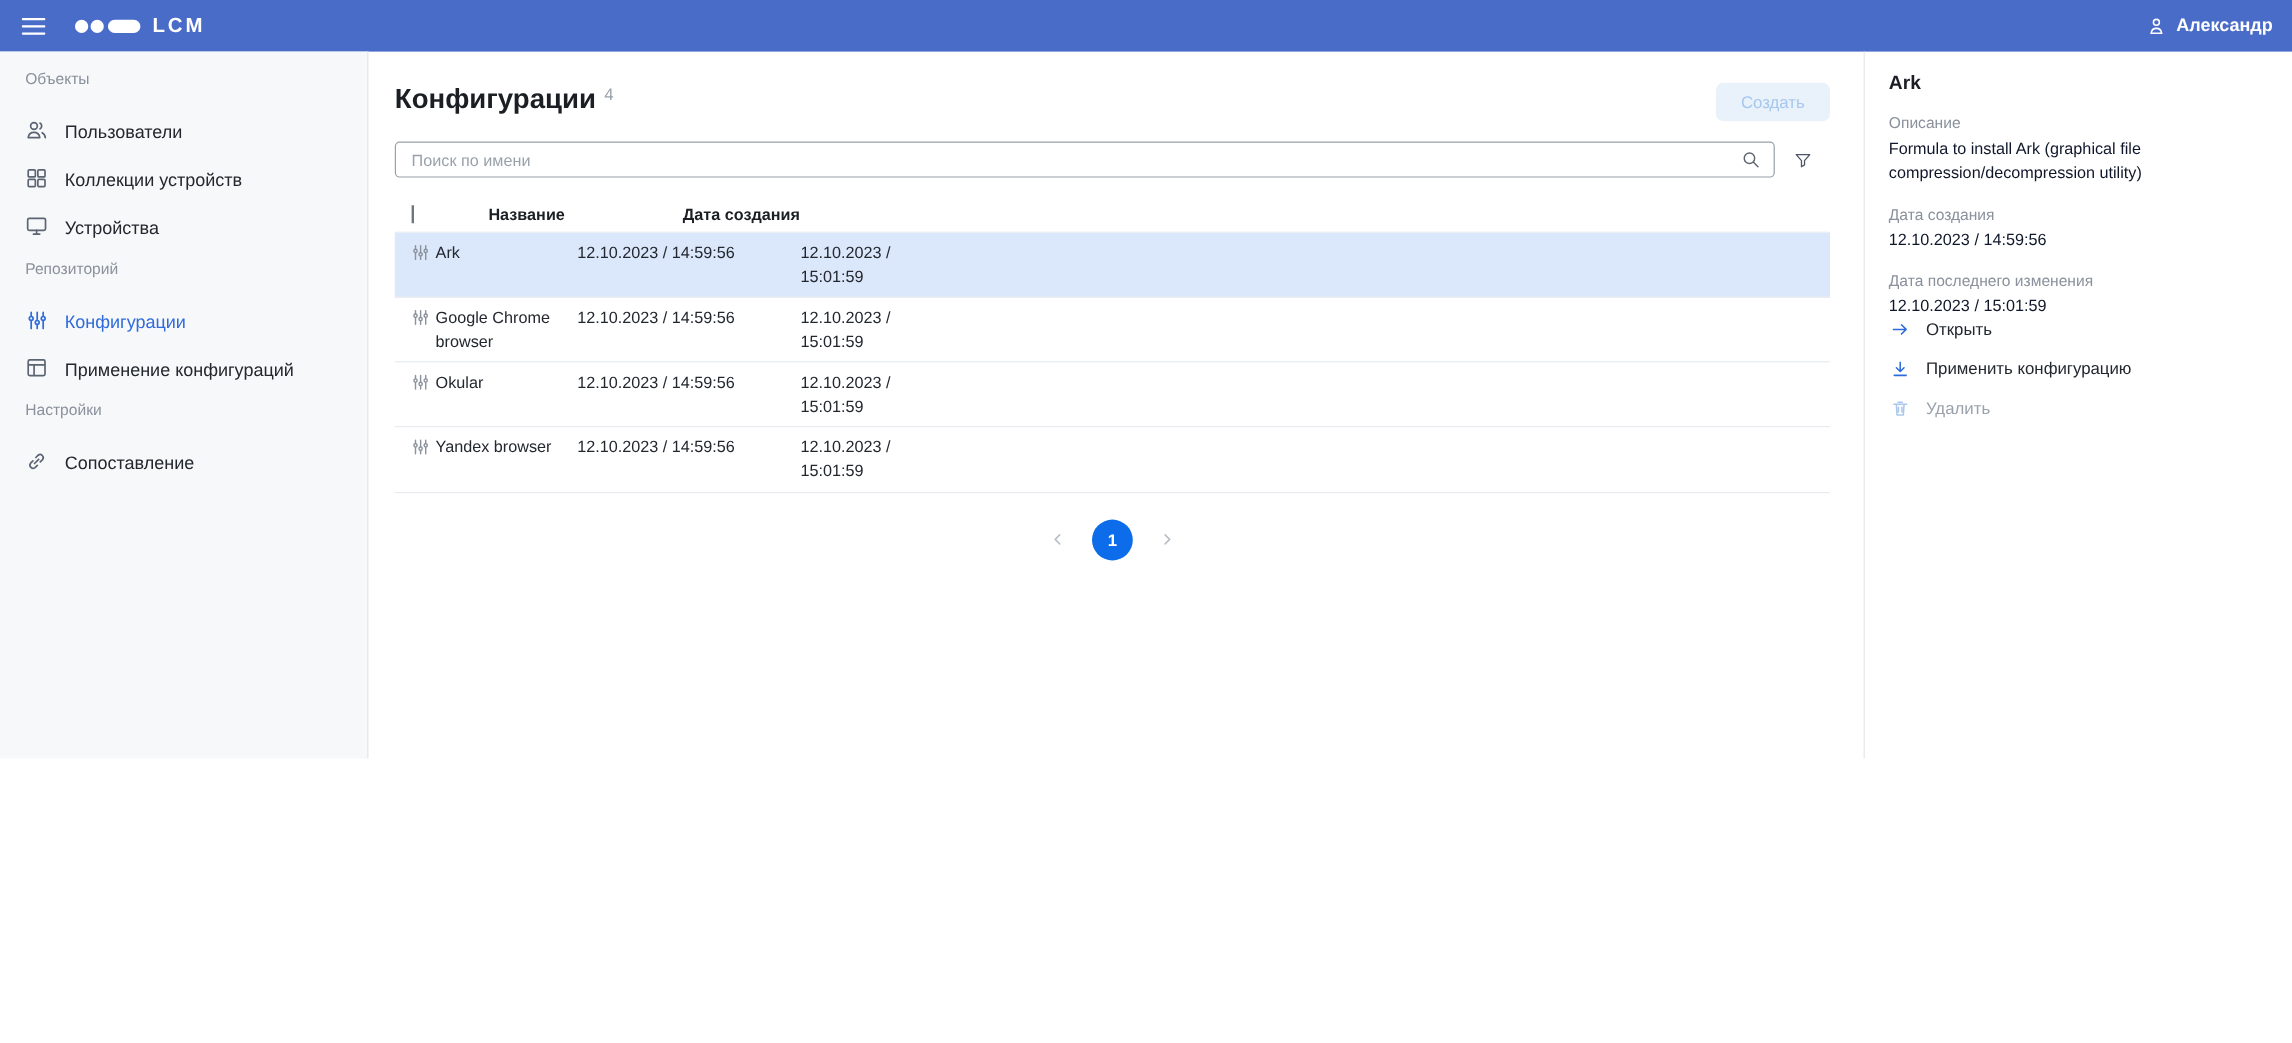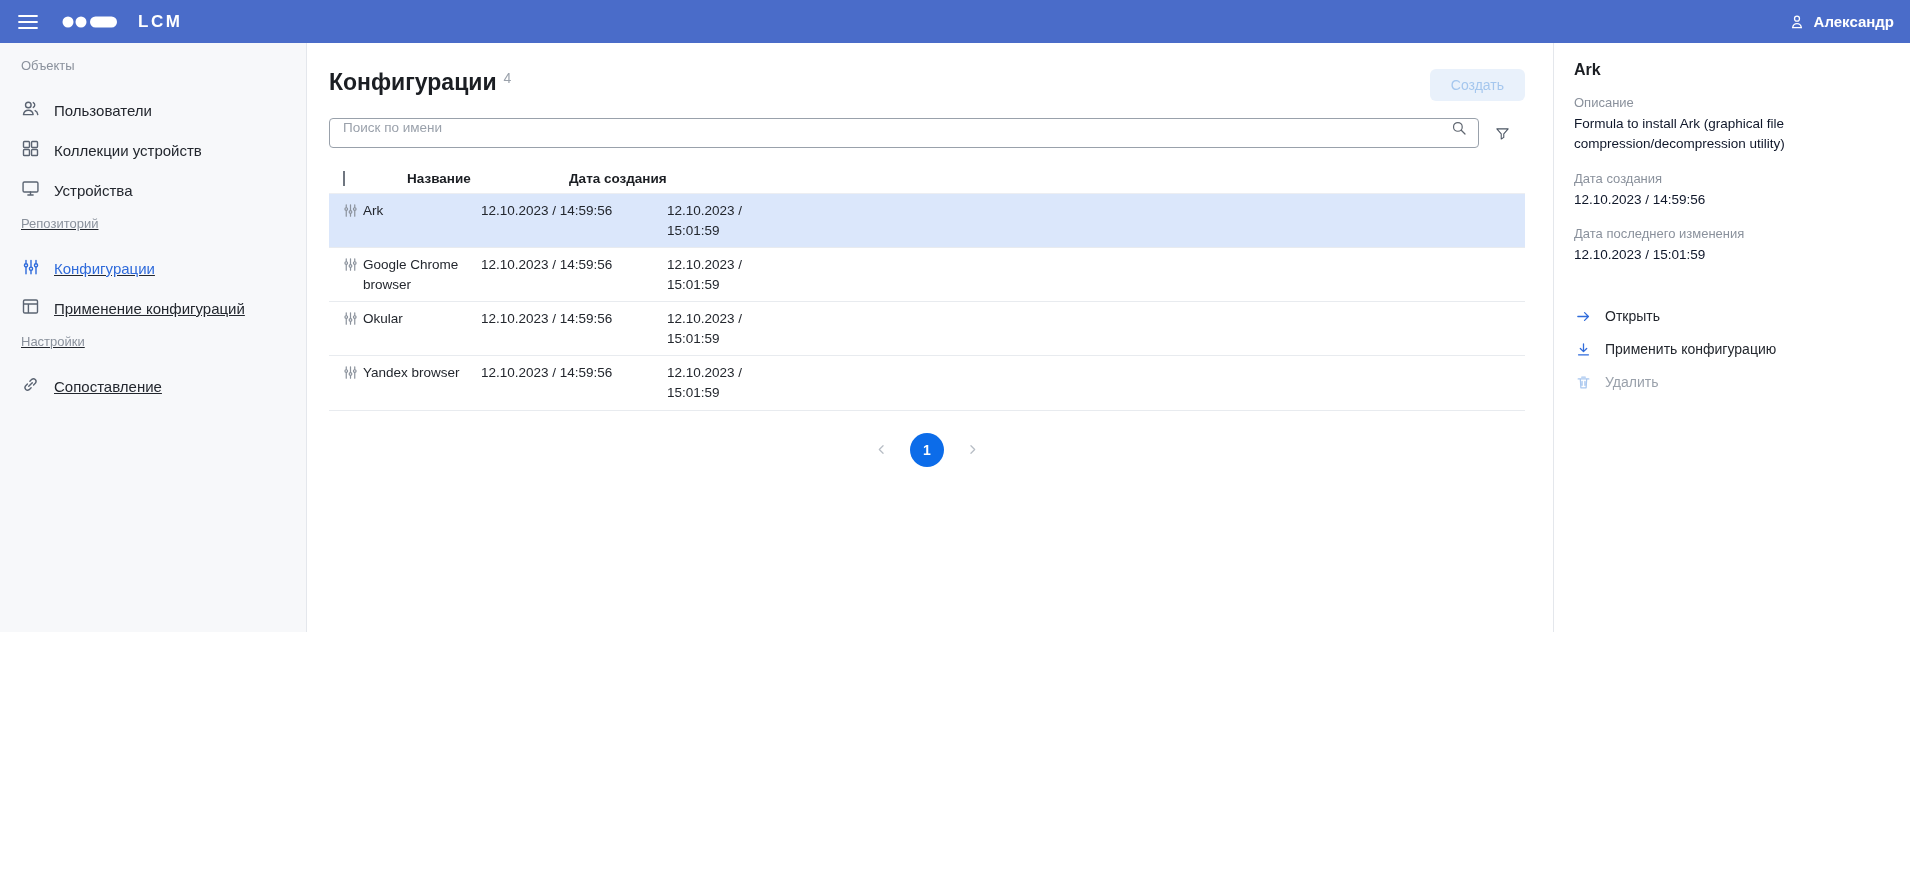--- a/index.html
+++ b/index.html
@@ -8,33 +8,33 @@
     width:1910px; height:869px; overflow:hidden;
     font-family:"Liberation Sans", sans-serif;
     background:#ffffff; color:#23272e;
   }
   
   .header {
     height:43px; background:#4a6cc9; color:#fff;
     display:flex; align-items:center; padding:0 16px 0 18px;
   }
   .burger { margin-right:24px; display:flex; align-items:center; cursor:pointer; }
-  .logo { display:flex; align-items:center; gap:20px; }
+  .logo { display:flex; align-items:center; gap:9px; }
   .logo-text { font-weight:800; font-size:17px; letter-spacing:2.5px; }
   .header-spacer { flex:1; }
   .user { display:flex; align-items:center; gap:8px; font-weight:700; font-size:15px; cursor:pointer; }
   
   .app { display:flex; height:589px; }
   
   .sidebar {
     width:307px; flex:none; background:#f7f8fa;
     border-right:1px solid #e4e7ec; padding-top:14px;
   }
   .section-label { color:#8a919c; font-size:13px; margin:0 0 4px 21px; height:18px; line-height:18px; }
-  .section + .section { margin-top:16px;text-decoration:underline; }
+  .section + .section { margin-top:16px; }
   .nav-item {
     display:flex; align-items:flex-end; gap:13px;
     height:40px; padding-left:20px; font-size:15px; color:#23272e; cursor:pointer;
   }
   .nav-item .nav-icon { width:21px; height:21px; display:flex; align-items:center; justify-content:center; }
   .nav-item svg { stroke:#5b6472; }
   .nav-item.active { color:#2f6bdb; }
   .nav-item.active svg { stroke:#2f6bdb; }
   .nav-item.disabled { color:#b4bac4; cursor:default; }
   .nav-item.disabled svg { stroke:#b8bec8; }
@@ -42,21 +42,21 @@
   .main { flex:1; padding:0 28px 0 22px; min-width:0; }
   .title-row { display:flex; align-items:flex-start; margin-top:26px; }
   .page-title { font-size:23px; font-weight:700; color:#1b1e23; margin:0; }
   .page-count { font-size:14px; color:#9aa1ab; margin-left:7px; margin-top:1px; }
   .create-btn {
     margin-left:auto; background:#e9f1fb; color:#a5c7ee; border:none;
     border-radius:6px; font-size:14px; padding:8px 21px; font-family:inherit;
   }
   .search-row { display:flex; align-items:center; margin-top:17px; }
   .search-box {
-    flex:1; display:flex; align-items:flex-start; height:30px;
+    flex:1; display:flex; align-items:center; height:30px;
     border:1px solid #99a1ab; border-radius:4px; padding:0 10px 0 11px; background:#fff;
   }
   .search-box input {
     flex:1; border:none; outline:none; font-size:13.5px; font-family:inherit; color:#333; background:transparent;
   }
   .search-box input::placeholder { color:#9aa1ab; }
   .filter-btn { width:46px; display:flex; justify-content:center; align-items:center; cursor:pointer; }
   
   .table { margin-top:16px; font-size:13.5px; }
   .thead, .trow { display:grid; grid-template-columns:34px 109px 186px 1fr; }
@@ -80,21 +80,21 @@
   .page-chevron { display:flex; cursor:pointer; }
   .page-circle {
     width:34px; height:34px; border-radius:50%; background:#0c6ce9; color:#fff;
     font-size:14px; font-weight:600; display:flex; align-items:center; justify-content:center; cursor:pointer;
   }
   
   .details { width:357px; flex:none; border-left:1px solid #e4e7ec; padding:18px 20px 0 20px; }
   .details-title { font-size:16px; font-weight:700; margin:0; color:#1b1e23; }
   .d-label { color:#8a919c; font-size:13px; margin-top:16px; }
   .d-value { color:#0f172a; font-size:13.5px; margin-top:4px; line-height:1.5; }
-  .actions { margin-top:42px; }
+  .actions { }
   .action { display:flex; align-items:center; gap:13px; font-size:14px; color:#23272e; cursor:pointer; }
   .action + .action { margin-top:15px; }
   .action .a-icon { width:18px; height:18px; display:flex; align-items:center; justify-content:center; }
   .action svg { stroke:#2f6bdb; }
   .action.disabled { color:#9aa1ab; cursor:default; }
   .action.disabled svg { stroke:#a9c7ef; }
 </style>
 </head>
 <body>
 

